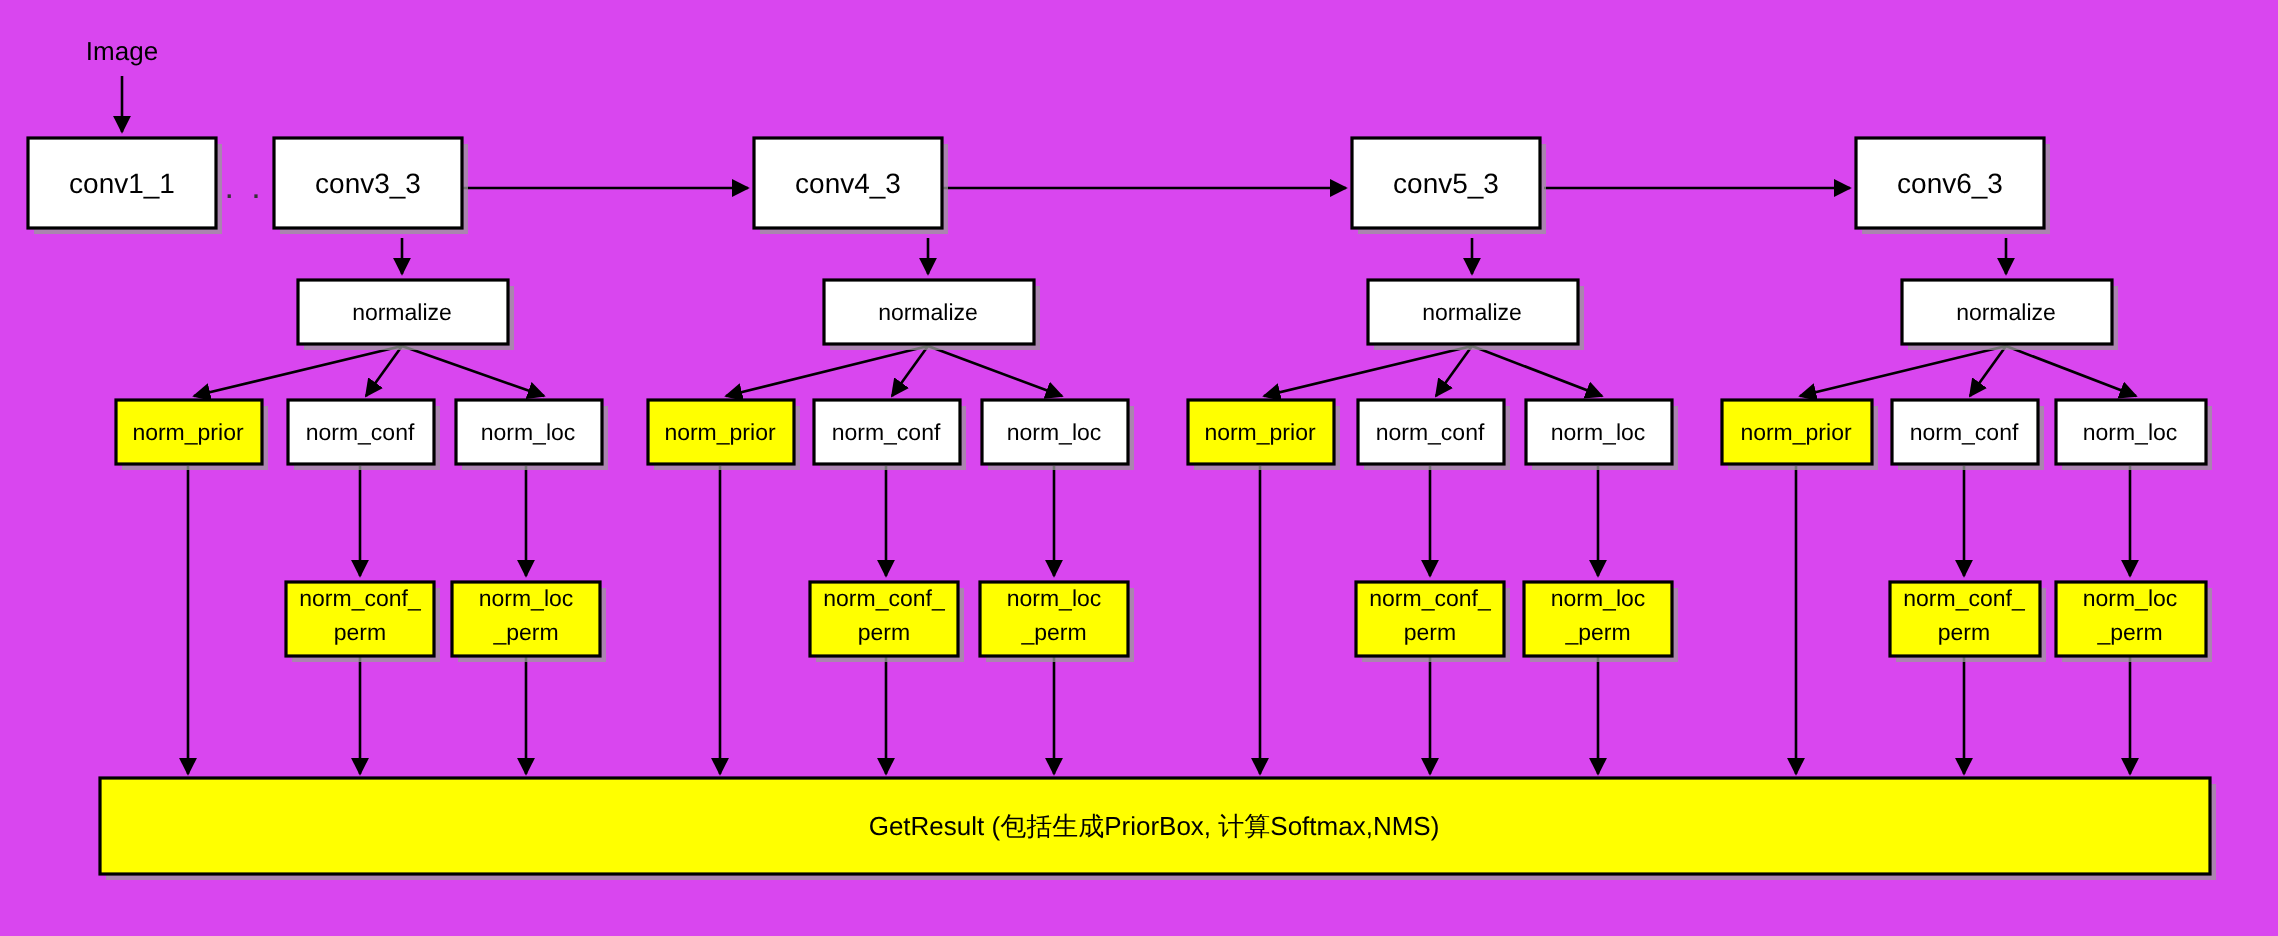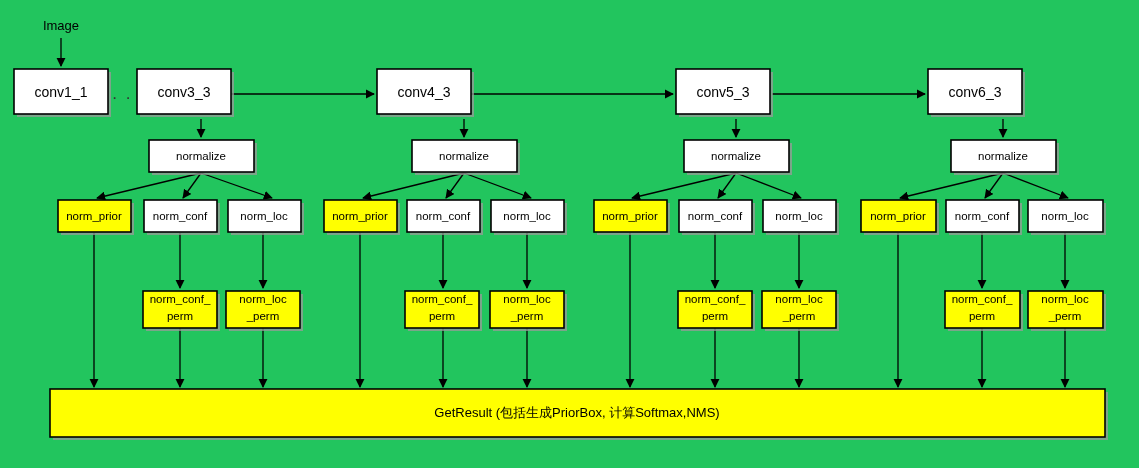--- a/index.html
+++ b/index.html
@@ -10,21 +10,21 @@
   body {
     font-family: "Liberation Sans", "DejaVu Sans", sans-serif;
     width: 1139px;
     height: 468px;
     overflow: hidden;
   }
   #diagram-root {
     position: relative;
     width: 1139px;
     height: 468px;
-    background: #22c55e;
+    background: #d946ef;
   }
   svg.diagram {
     display: block;
     width: 1139px;
     height: 468px;
   }
   .node-rect {
     fill: #ffffff;
     stroke: #000000;
     stroke-width: 1.6;

